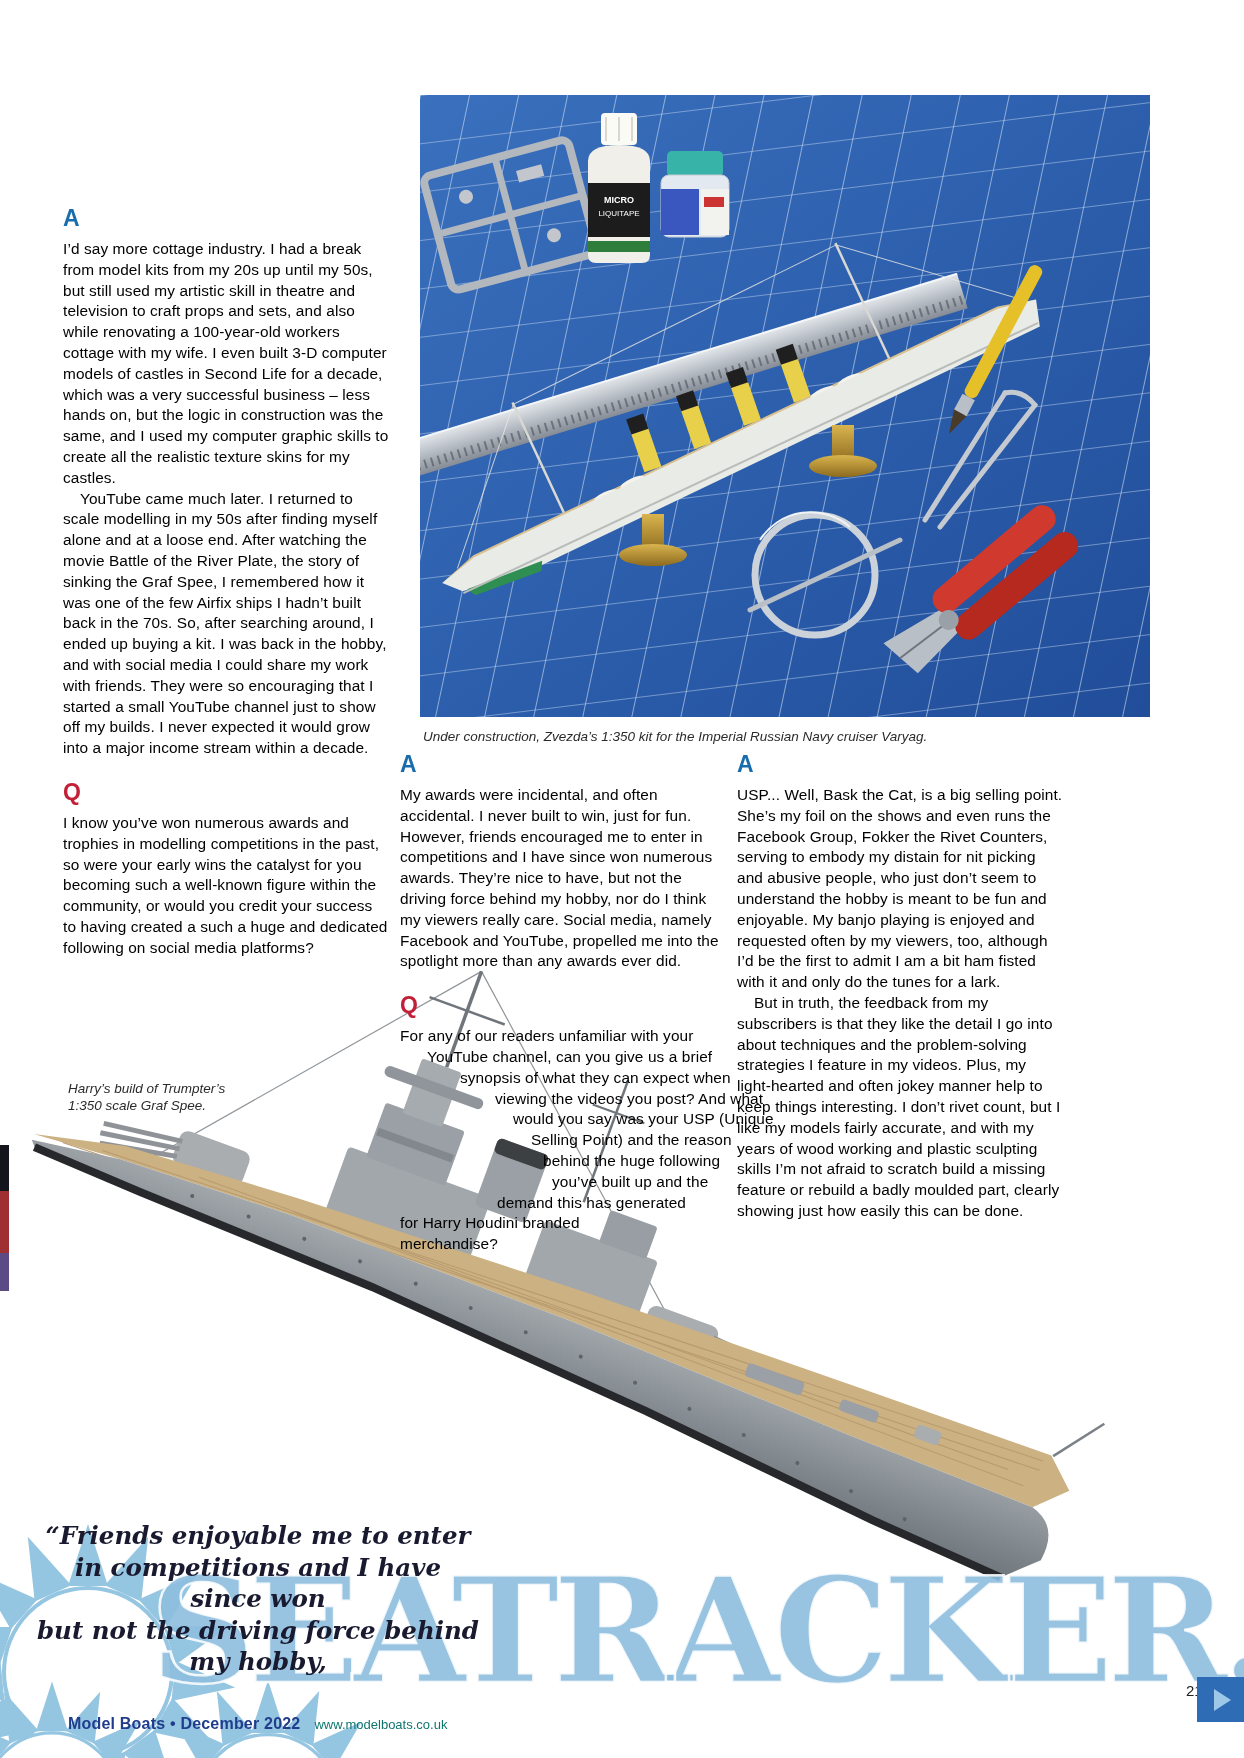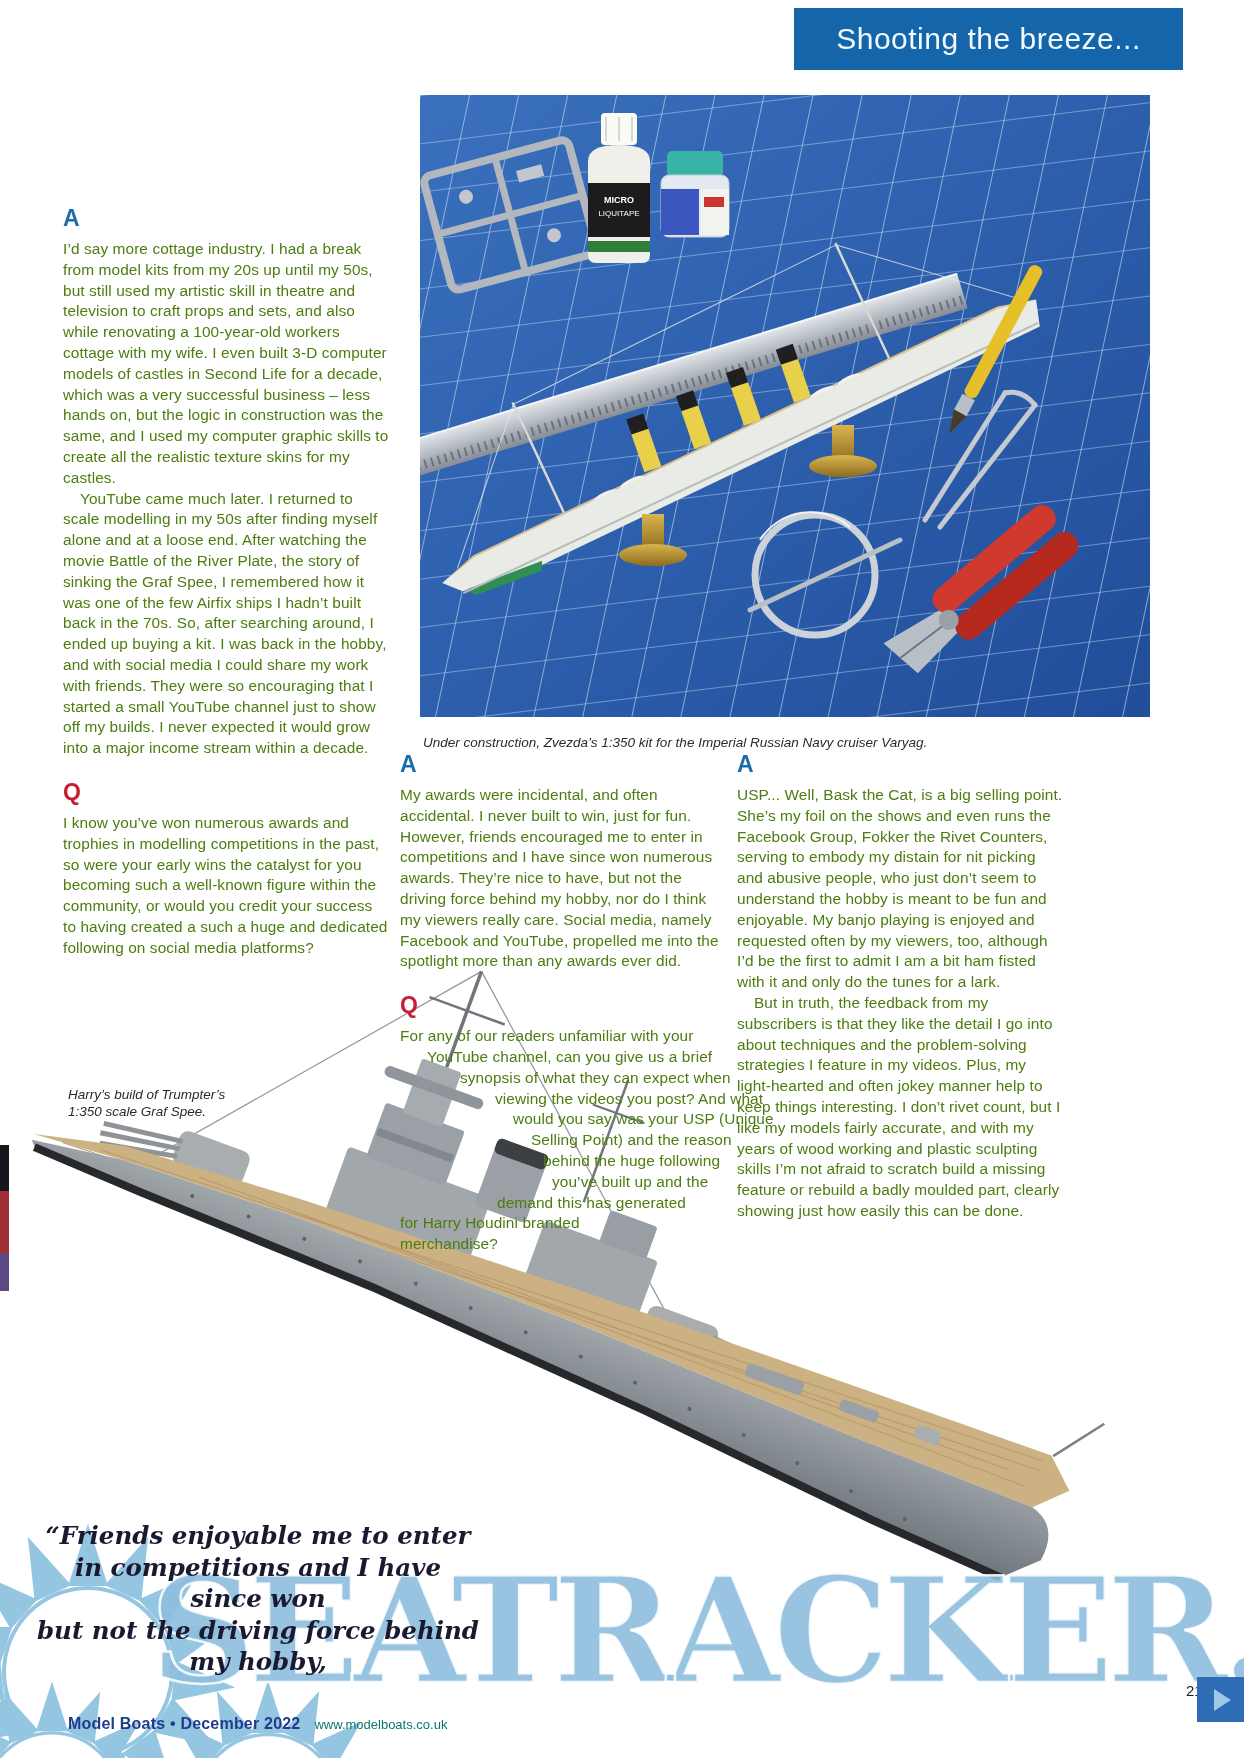--- a/index.html
+++ b/index.html
@@ -9,30 +9,30 @@
   
   .header-bar{position:absolute;left:794px;top:8px;width:389px;height:62px;background:#1465a9;
               display:flex;align-items:center;justify-content:center;z-index:3;}
   .header-bar span{color:#f2f9fe;font-size:30px;letter-spacing:.5px;font-weight:400;}
 
   
   .photo-top{position:absolute;left:420px;top:95px;width:730px;height:622px;z-index:1;}
   .photo-bottom{position:absolute;left:0;top:900px;width:1244px;height:740px;z-index:1;}
 
   
-  .caption{font-style:italic;font-size:13.5px;line-height:17px;color:#2a2a2a;margin-top:6px;}
+  .caption{font-style:italic;font-size:13.5px;line-height:17px;color:#2a2a2a;}
   .caption-top{position:absolute;left:423px;top:728px;width:700px;z-index:3;}
   .caption-bottom{position:absolute;left:68px;top:1080px;width:230px;z-index:3;}
 
   
   .column{position:absolute;width:326px;z-index:3;}
   .col-left{left:63px;top:207px;}
   .col-mid{left:400px;top:753px;}
   .col-right{left:737px;top:753px;}
-  .body-text{font-size:15.4px;line-height:20.8px;color:#4d7c0f;letter-spacing:.1px;font-weight:400;}
+  .body-text{font-size:15.4px;line-height:20.8px;color:#000000;letter-spacing:.1px;font-weight:400;}
   p{margin:0;}
   .indent{text-indent:17px;}
   .qa-label{font-size:23px;font-weight:700;line-height:1;margin-bottom:9px;}
   .a-label{color:#1a6dad;}
   .q-label{color:#c22036;margin-top:22px;}
   .qline{white-space:nowrap;}
   .qline:nth-of-type(4){margin-left:27px;}
   .qline:nth-of-type(5){margin-left:60px;}
   .qline:nth-of-type(6){margin-left:95px;}
   .qline:nth-of-type(7){margin-left:113px;}
@@ -67,23 +67,20 @@
   .edge-strip{position:absolute;left:0;width:9px;z-index:4;}
   .strip-1{top:1145px;height:46px;background:#15151d;}
   .strip-2{top:1191px;height:62px;background:#9f2f33;}
   .strip-3{top:1253px;height:38px;background:#5b4a83;}
 </style>
 </head>
 <body>
 
 <div class="page">
 
-  <div class="header-bar">
-    <span>Shooting the breeze...</span>
-  </div>
 
   <svg class="photo-top" width="730" height="622" viewBox="0 0 730 622">
     <defs>
       <linearGradient id="matG" x1="0" y1="0" x2="1" y2="1">
         <stop offset="0" stop-color="#3a70bd"></stop>
           <stop offset=".55" stop-color="#2b5dab"></stop>
         <stop offset="1" stop-color="#214d99"></stop>
       </linearGradient>
       <linearGradient id="steel" x1="0" y1="0" x2="0" y2="1">
         <stop offset="0" stop-color="#e2e6ea"></stop>

